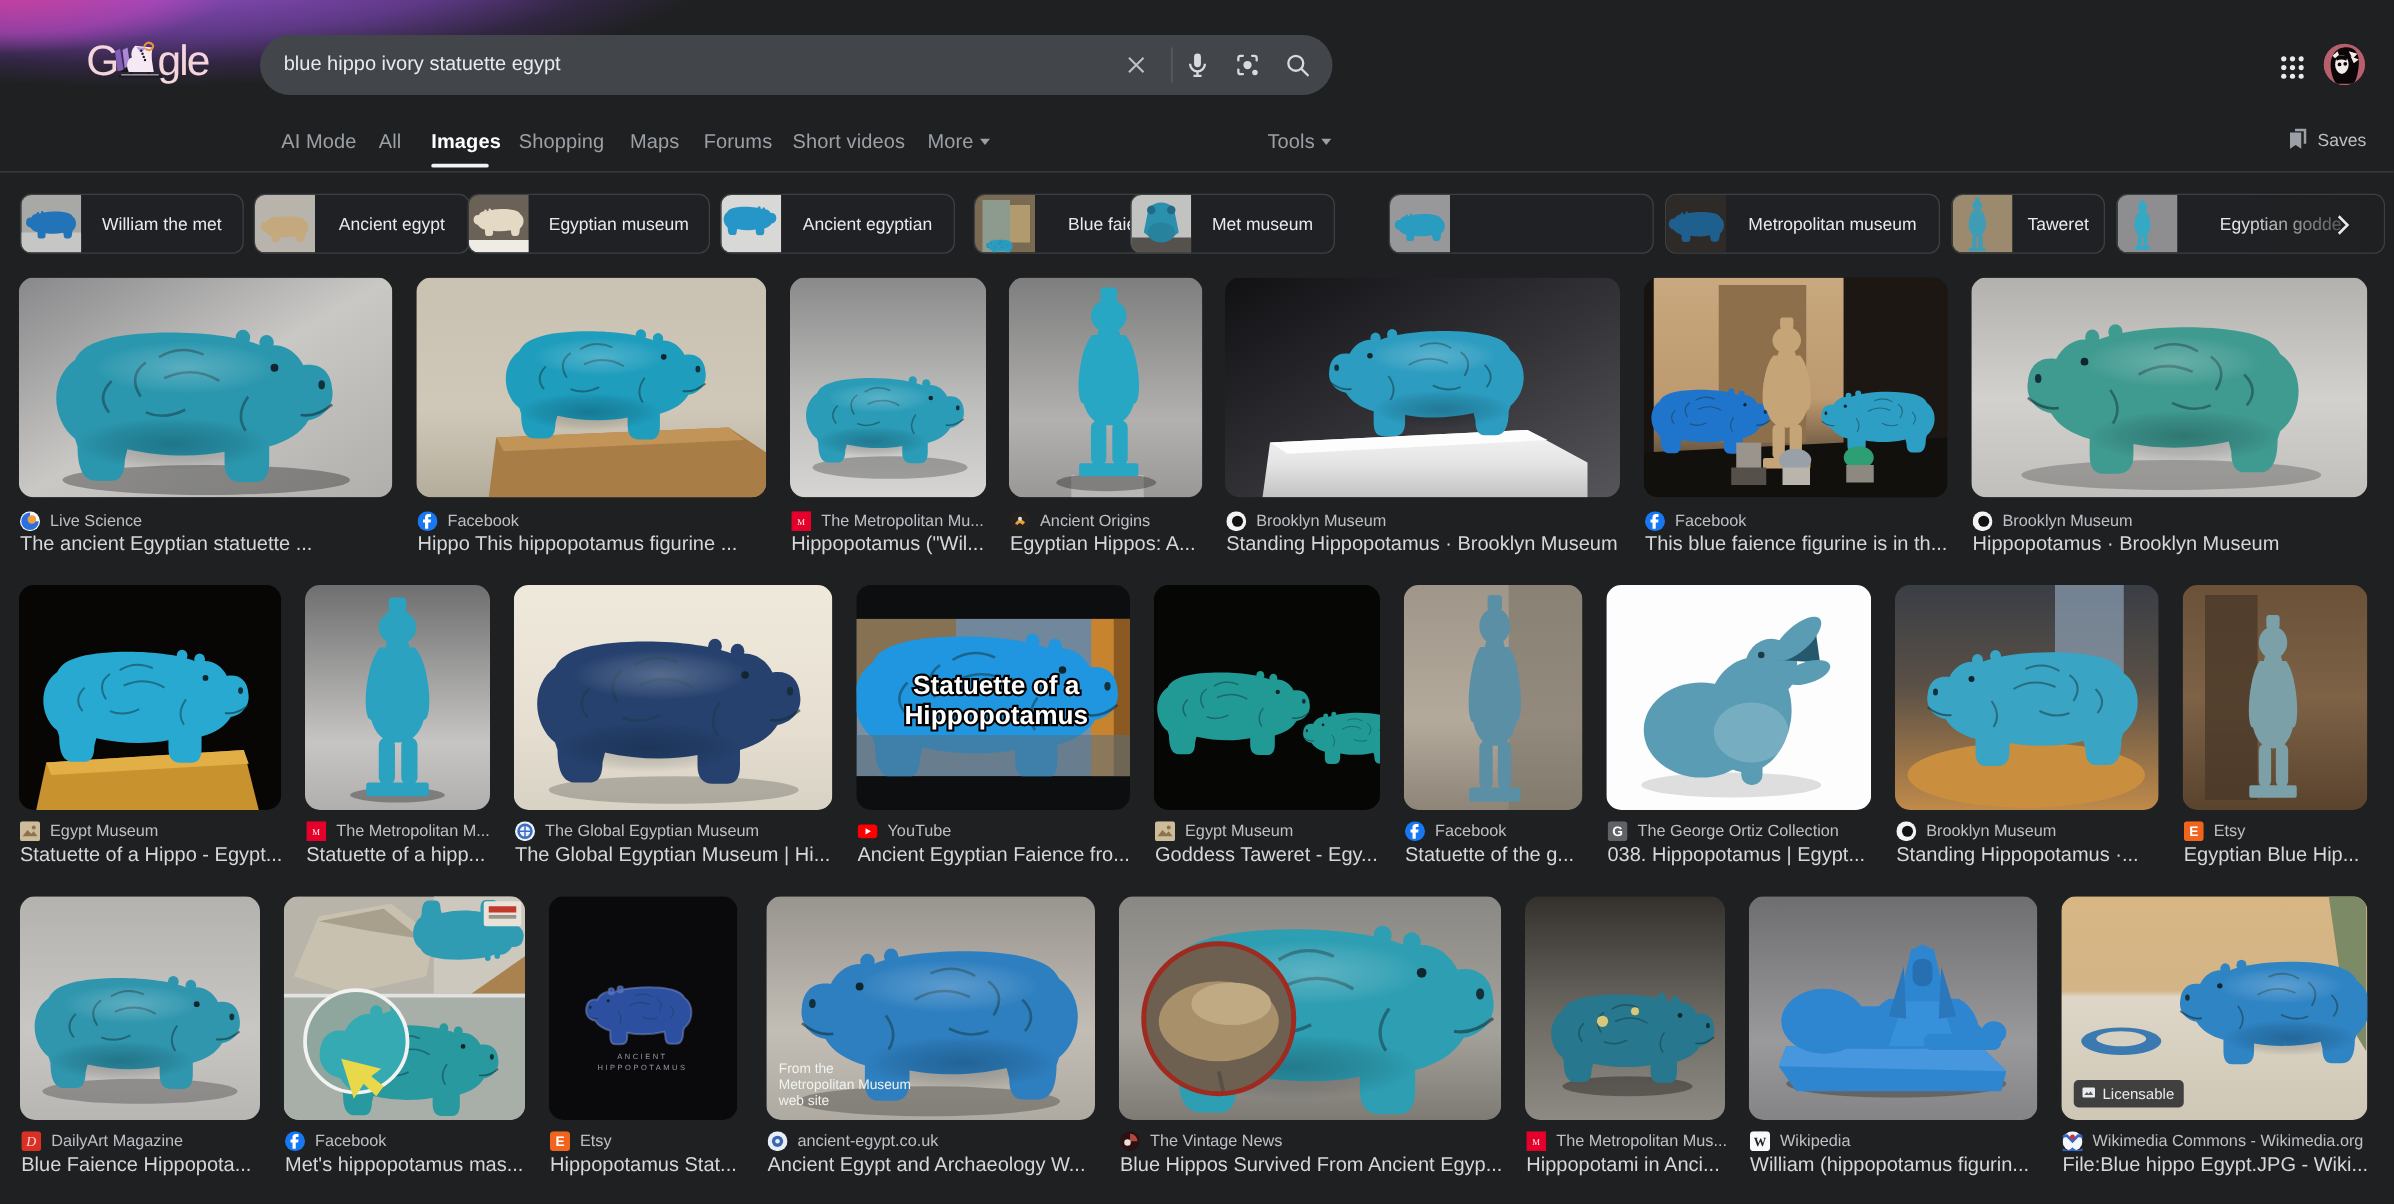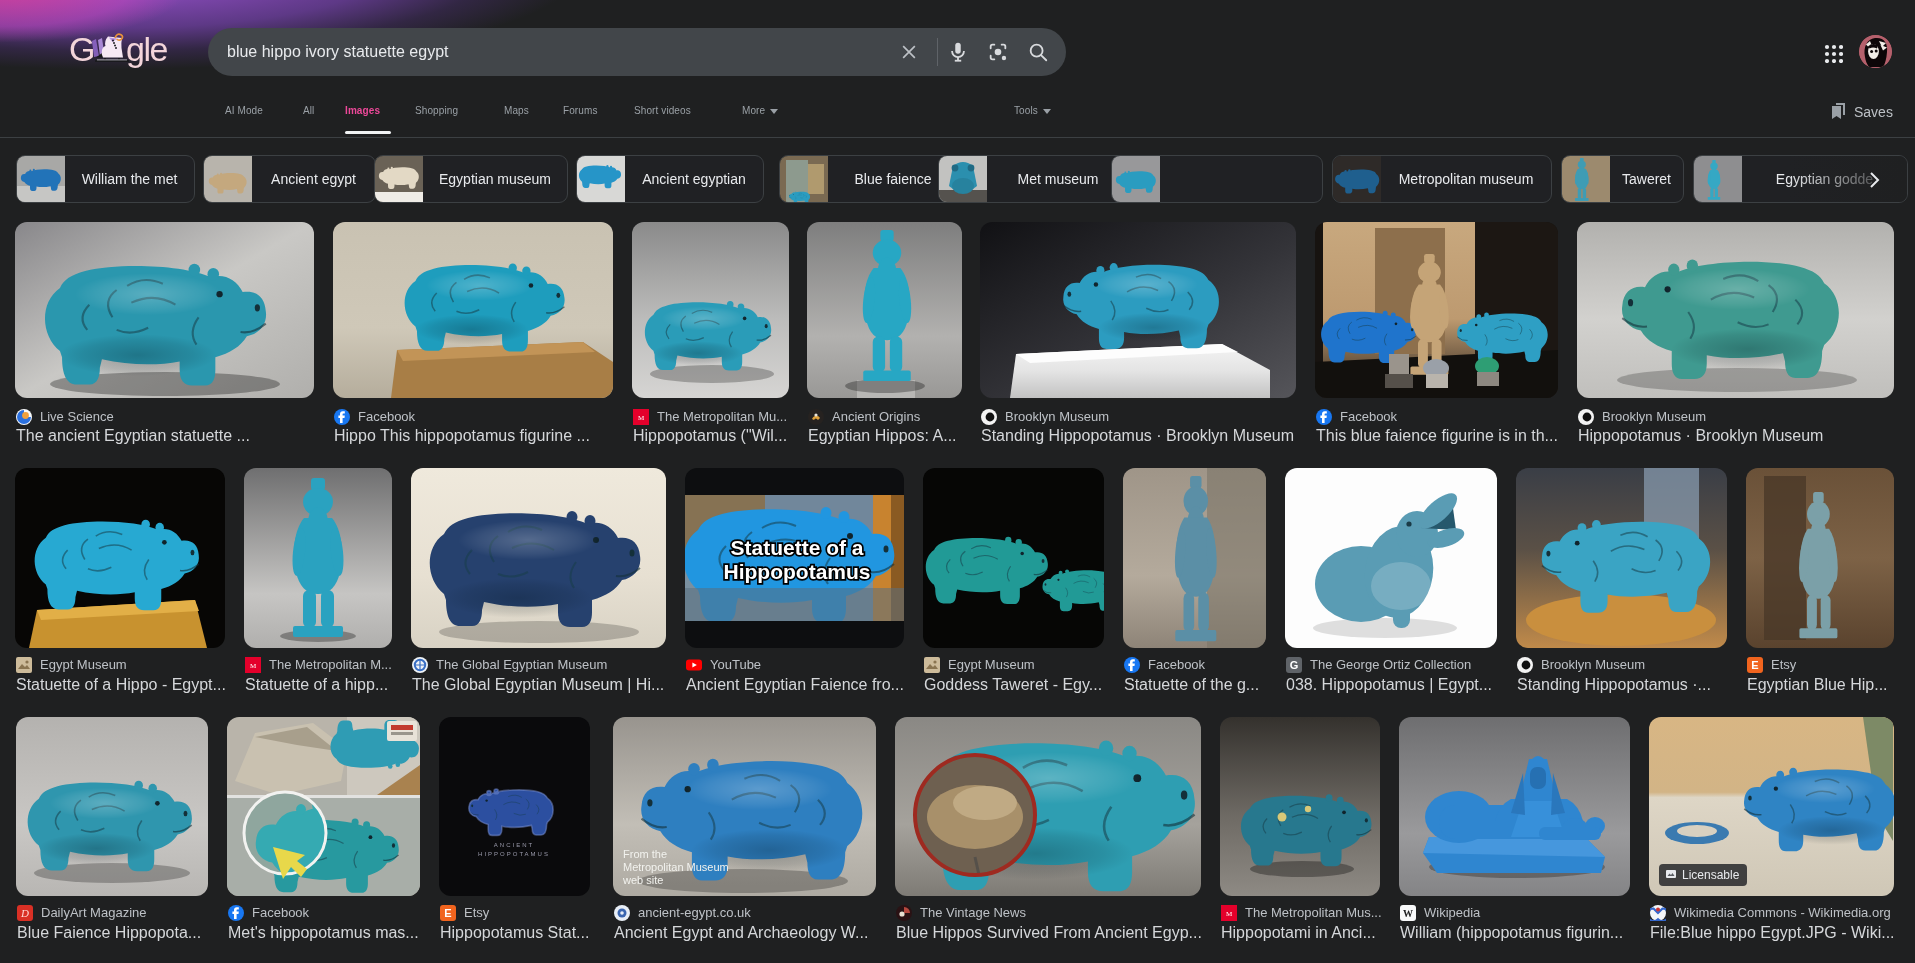--- a/index.html
+++ b/index.html
@@ -6,22 +6,22 @@
  font-family:"Liberation Sans",sans-serif;position:relative}
 #glow{position:absolute;left:0;top:0;width:1915px;height:190px;pointer-events:none;
  background:
  radial-gradient(ellipse 240px 70px at 0px -12px, rgba(228,62,150,.8), rgba(200,70,190,.5) 55%, rgba(130,60,170,0) 78%),
  radial-gradient(ellipse 600px 125px at 110px -28px, rgba(168,88,224,.95), rgba(132,72,196,.62) 45%, rgba(94,54,148,.30) 63%, rgba(60,40,100,0) 78%);}
 #hdrline{position:absolute;left:0;top:137px;width:1915px;height:1px;background:#3c4043}
 .sbar{position:absolute;left:208px;top:28px;width:858px;height:48px;border-radius:24px;background:#42464a}
 .sq{position:absolute;left:227px;top:42px;font-size:16px;color:#e8eaed;line-height:20px;transform:translateY(-50%);top:52px}
 .sic{position:absolute;top:40px}
 .sdiv{position:absolute;left:937px;top:38px;width:1px;height:28px;background:#5f6368}
-.tab{position:absolute;top:105px;font-size:10px;color:#9aa0a6;letter-spacing:.1px}
-.tab.act{color:#ec4899;font-weight:700}
+.tab{position:absolute;top:105px;font-size:16px;color:#9aa0a6;letter-spacing:.1px}
+.tab.act{color:#ffffff;font-weight:700}
 .tabline{position:absolute;left:345px;top:131px;width:46px;height:3px;background:#f1f3f4;border-radius:2px}
 .caret{display:inline-block;width:0;height:0;border-left:4px solid transparent;border-right:4px solid transparent;border-top:5px solid #9aa0a6;vertical-align:middle;margin-left:5px}
 .apps{position:absolute;left:1823px;top:43px}
 .avatar{position:absolute;left:1859px;top:35px;width:33px;height:33px;border-radius:50%;overflow:hidden;background:#b05a66}
 .saves{position:absolute;left:1831px;top:103px;color:#bdc1c6;font-size:14px}
 .chip{position:absolute;top:155px;height:48px;border:1px solid #3c4043;border-radius:9px;background:#202124;overflow:hidden}
 .chip .th{position:absolute;left:0;top:0;width:48px;height:46px}
 .chip .tx{position:absolute;left:48px;right:0;top:0;bottom:0;display:flex;align-items:center;justify-content:center;
  font-size:14px;color:#e8eaed;white-space:nowrap;padding:0 16px}
 .tile{position:absolute}
@@ -232,21 +232,21 @@
         <rect width="48" height="46" fill="#7a6a52"></rect>
         <rect x="6" y="4" width="22" height="42" fill="#8d9a8e"></rect>
         <rect x="28" y="8" width="16" height="30" fill="#b09a6e"></rect>
         <g transform="translate(8,34) scale(0.1)">
           <use href="#hipL" fill="#2a9cc0"></use>
           <use href="#hipLd"></use>
         </g>
       </svg></div>
     <div class="tx">Blue faience</div>
   </div>
-<div class="chip" style="left:938px;width:192px">
+<div class="chip" style="left:904px;width:164px">
     <div class="th"><svg width="48" height="46" viewBox="0 0 48 46" style="">
         <rect width="48" height="46" fill="#c2c2c0"></rect>
         <rect y="34" width="48" height="12" fill="#55524e"></rect>
         <path d="M14,10 Q24,2 34,10 L38,30 Q24,42 10,30 Z" fill="#2b8fae"></path>
         <circle cx="16" cy="12" r="3.4" fill="#1f6a84"></circle>
         <circle cx="32" cy="12" r="3.4" fill="#1f6a84"></circle>
         <ellipse cx="24" cy="30" rx="11" ry="8" fill="#27829e"></ellipse>
       </svg></div>
     <div class="tx">Met museum</div>
   </div>

